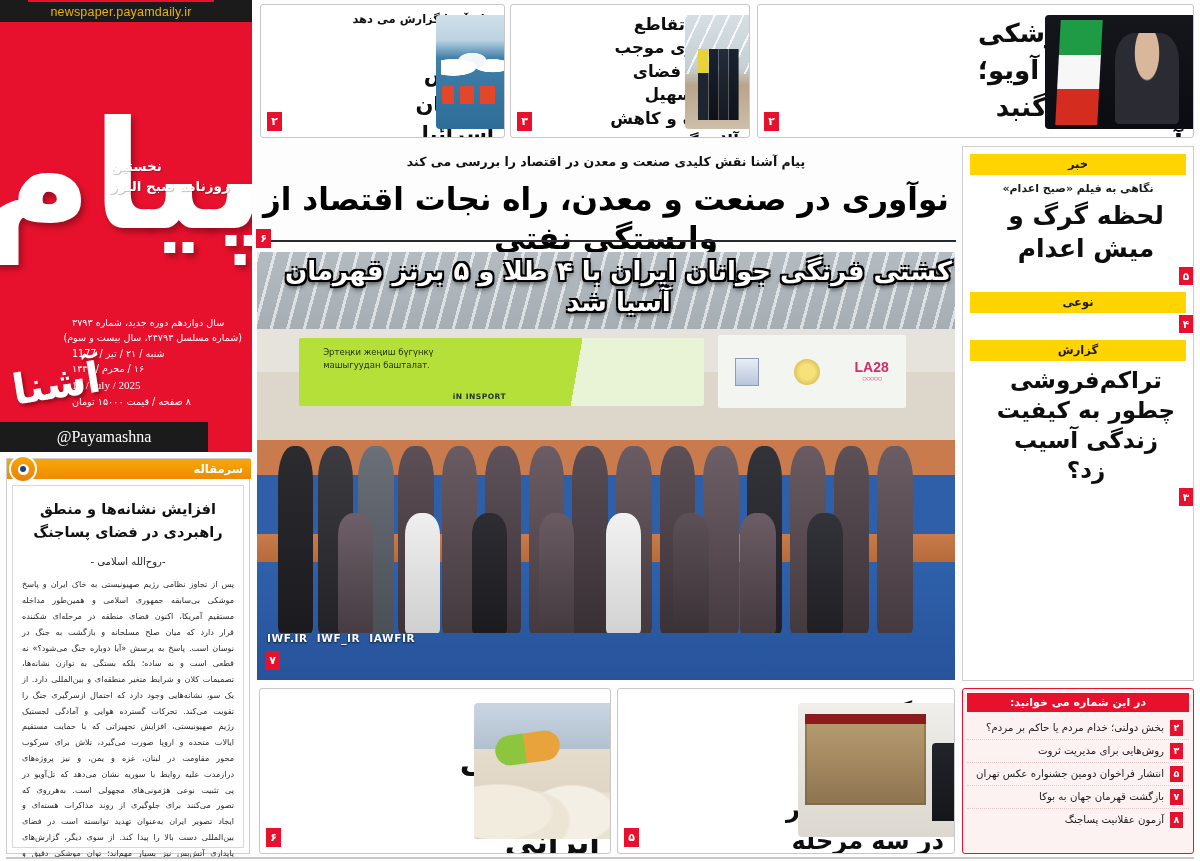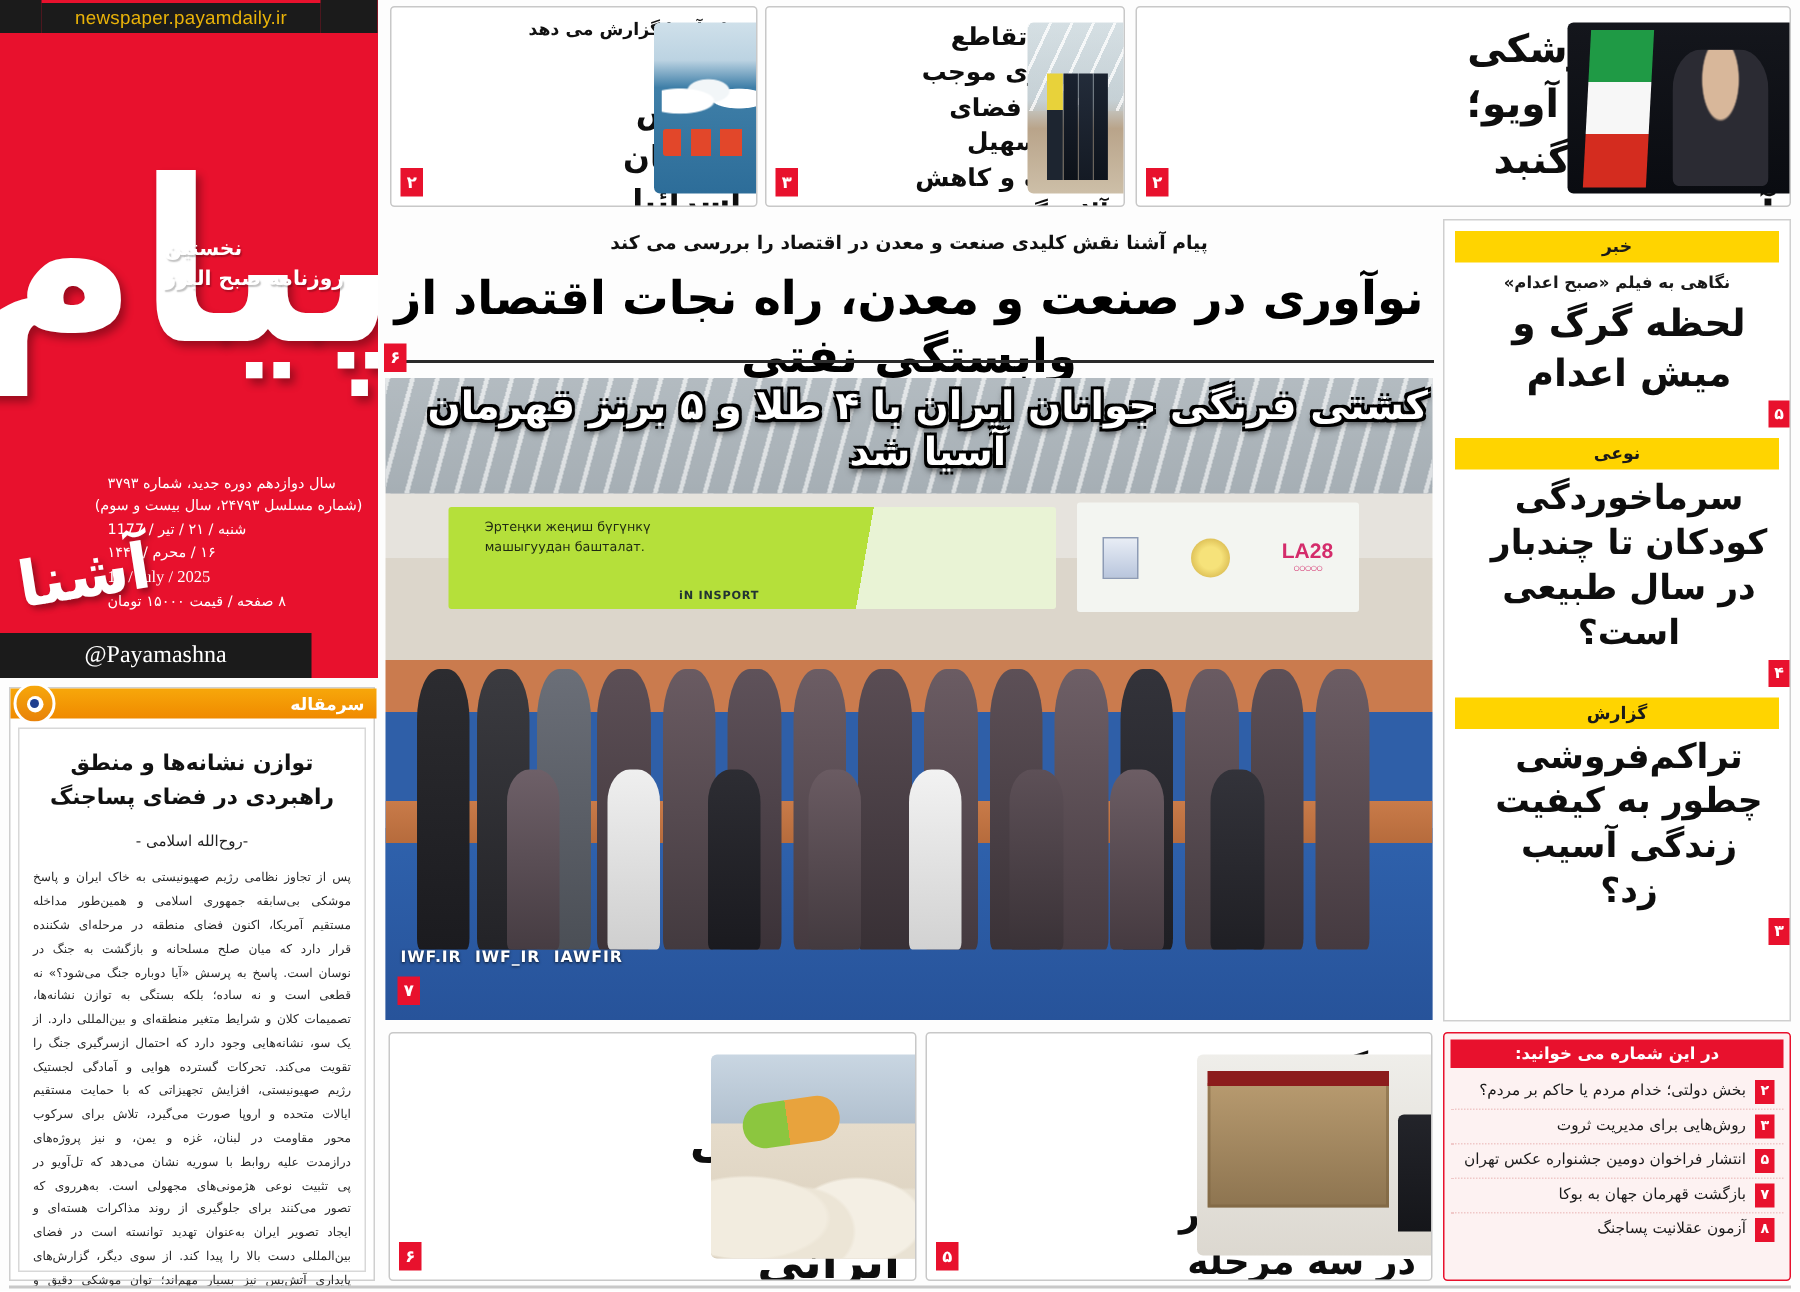--- a/index.html
+++ b/index.html
@@ -454,21 +454,21 @@
   <div class="editorial">
     <div class="edit-tab">
       <div class="eye-icon">
           <div class="pupil">
             <i></i>
           </div>
         </div>
       <div class="edit-tab-label">سرمقاله</div>
     </div>
     <div class="edit-inner">
-      <div class="edit-title">توازن نشانه‌ها و منطق راهبردی در فضای پساجنگ</div>
+      <div class="edit-title">افزایش نشانه‌ها و منطق راهبردی در فضای پساجنگ</div>
       <div class="edit-author">-روح‌الله اسلامی -</div>
       <div class="edit-body">پس از تجاوز نظامی رژیم صهیونیستی به خاک ایران و پاسخ موشکی بی‌سابقه جمهوری اسلامی و همین‌طور مداخله مستقیم آمریکا، اکنون فضای منطقه در مرحله‌ای شکننده قرار دارد که میان صلح مسلحانه و بازگشت به جنگ در نوسان است. پاسخ به پرسش «آیا دوباره جنگ می‌شود؟» نه قطعی است و نه ساده؛ بلکه بستگی به توازن نشانه‌ها، تصمیمات کلان و شرایط متغیر منطقه‌ای و بین‌المللی دارد. از یک سو، نشانه‌هایی وجود دارد که احتمال از‌سرگیری جنگ را تقویت می‌کند. تحرکات گسترده هوایی و آمادگی لجستیک رژیم صهیونیستی، افزایش تجهیزاتی که با حمایت مستقیم ایالات متحده و اروپا صورت می‌گیرد، تلاش برای سرکوب محور مقاومت در لبنان، غزه و یمن، و نیز پروژه‌های درازمدت علیه روابط با سوریه نشان می‌دهد که تل‌آویو در پی تثبیت نوعی هژمونی‌های مجهولی است. به‌هرروی که تصور می‌کنند برای جلوگیری از روند مذاکرات هسته‌ای و ایجاد تصویر ایران به‌عنوان تهدید توانسته است در فضای بین‌المللی دست بالا را پیدا کند. از سوی دیگر، گزارش‌های پایداری آتش‌بس نیز بسیار مهم‌اند؛ توان موشکی دقیق و پرشمار ایران، فاصله جغرافیایی بین دو کشور، ضربه سخت ایران به سامانه گنبد آهنین...</div>
 
     </div>
   </div>
 
   <div class="box" style="left:260px; top:4px; width:245px; height:134px;">
     <div class="tbox-kicker">پیام آشنا گزارش می دهد</div>
     <div class="tbox-head" style="top:26px; width:118px; font-size:21px;">یمن؛ کابوس بی‌پایان اسرائیل</div>
     <div class="thumb ph-sea" style="left:10px; top:10px; width:78px; height:114px;"></div>
@@ -558,21 +558,20 @@
 
     <div class="sb-section">
       <div class="sb-tab">خبر</div>
       <div class="sb-kicker">نگاهی به فیلم «صبح اعدام»</div>
       <div class="sb-head">لحظه گرگ و میش اعدام</div>
       <div class="sb-badge">۵</div>
     </div>
 
     <div class="sb-section">
       <div class="sb-tab">نوعی</div>
-      <div class="sb-head small">سرماخوردگی کودکان تا چندبار در سال طبیعی است؟</div>
       <div class="sb-badge">۴</div>
     </div>
 
     <div class="sb-section">
       <div class="sb-tab">گزارش</div>
       <div class="sb-head small">تراکم‌فروشی چطور به کیفیت زندگی آسیب زد؟</div>
       <div class="sb-badge">۳</div>
     </div>
 
   </div>

